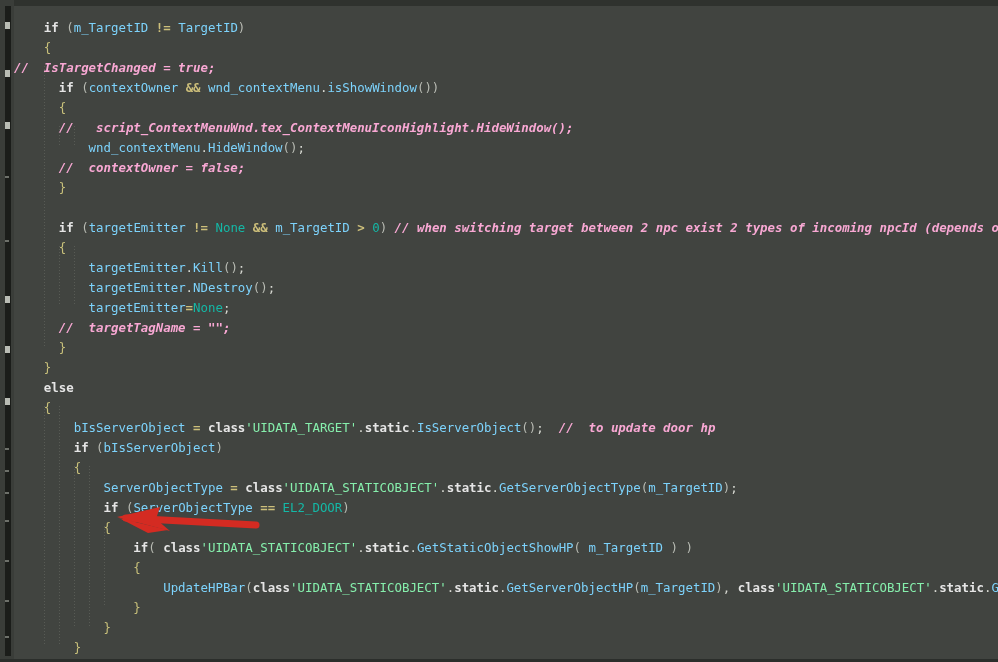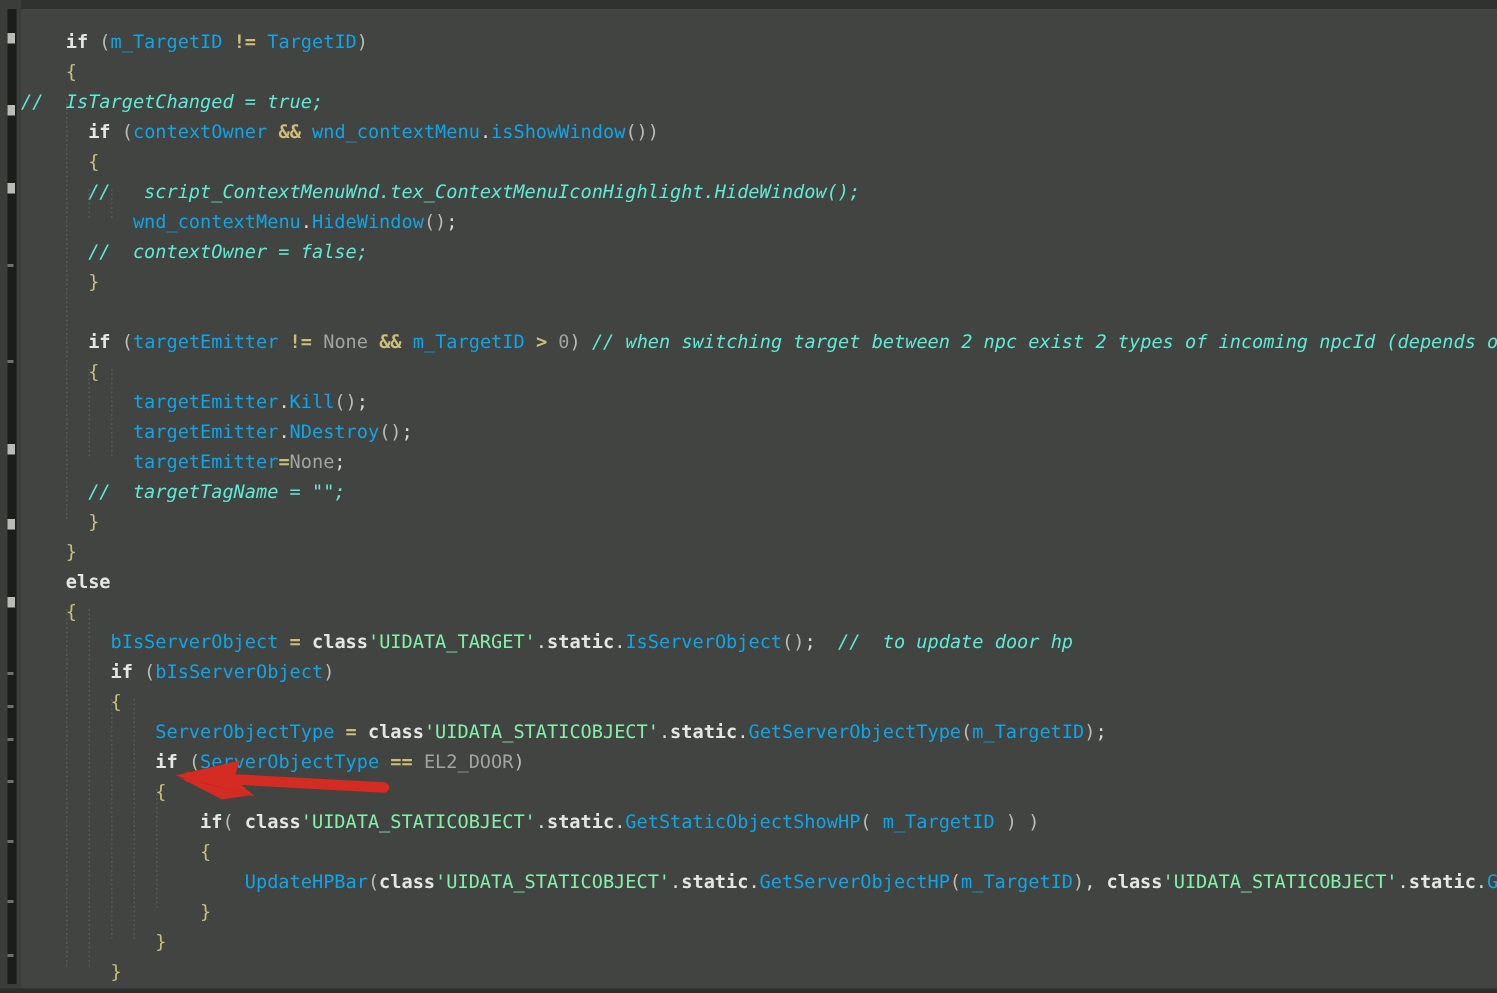--- a/index.html
+++ b/index.html
@@ -74,26 +74,26 @@
     color: #d7d9d2;
     letter-spacing: 0px;
   }
   .line {
     height: 20px;
     white-space: pre;
   }
 
   
   .kw      { color: #e5e5e5; font-weight: bold; }      
-  .cm      { color: #5eead4; font-style: italic; }     
+  .cm      { color: #f9a8d4; font-style: italic; font-weight: bold; }     
   .str     { color: #86efac; }                         
   .stat    { color: #e5e5e5; font-weight: bold; }      
-  .num     { color: #a3a3a3; }                         
+  .num     { color: #14b8a6; }                         
   .op      { color: #cdbf7a; font-weight: bold; }      
-  .pl      { color: #0ea5e9; }                         
+  .pl      { color: #7dd3fc; }                         
   .pn      { color: #b9bcb4; }                         
   .brace   { color: #c8c07a; }                         
 
   
   .guide {
     position: absolute;
     width: 1px;
     background-image: linear-gradient(to bottom, #6a6d66 0 1px, transparent 1px 3px);
     background-size: 1px 3px;
     opacity: .55;

